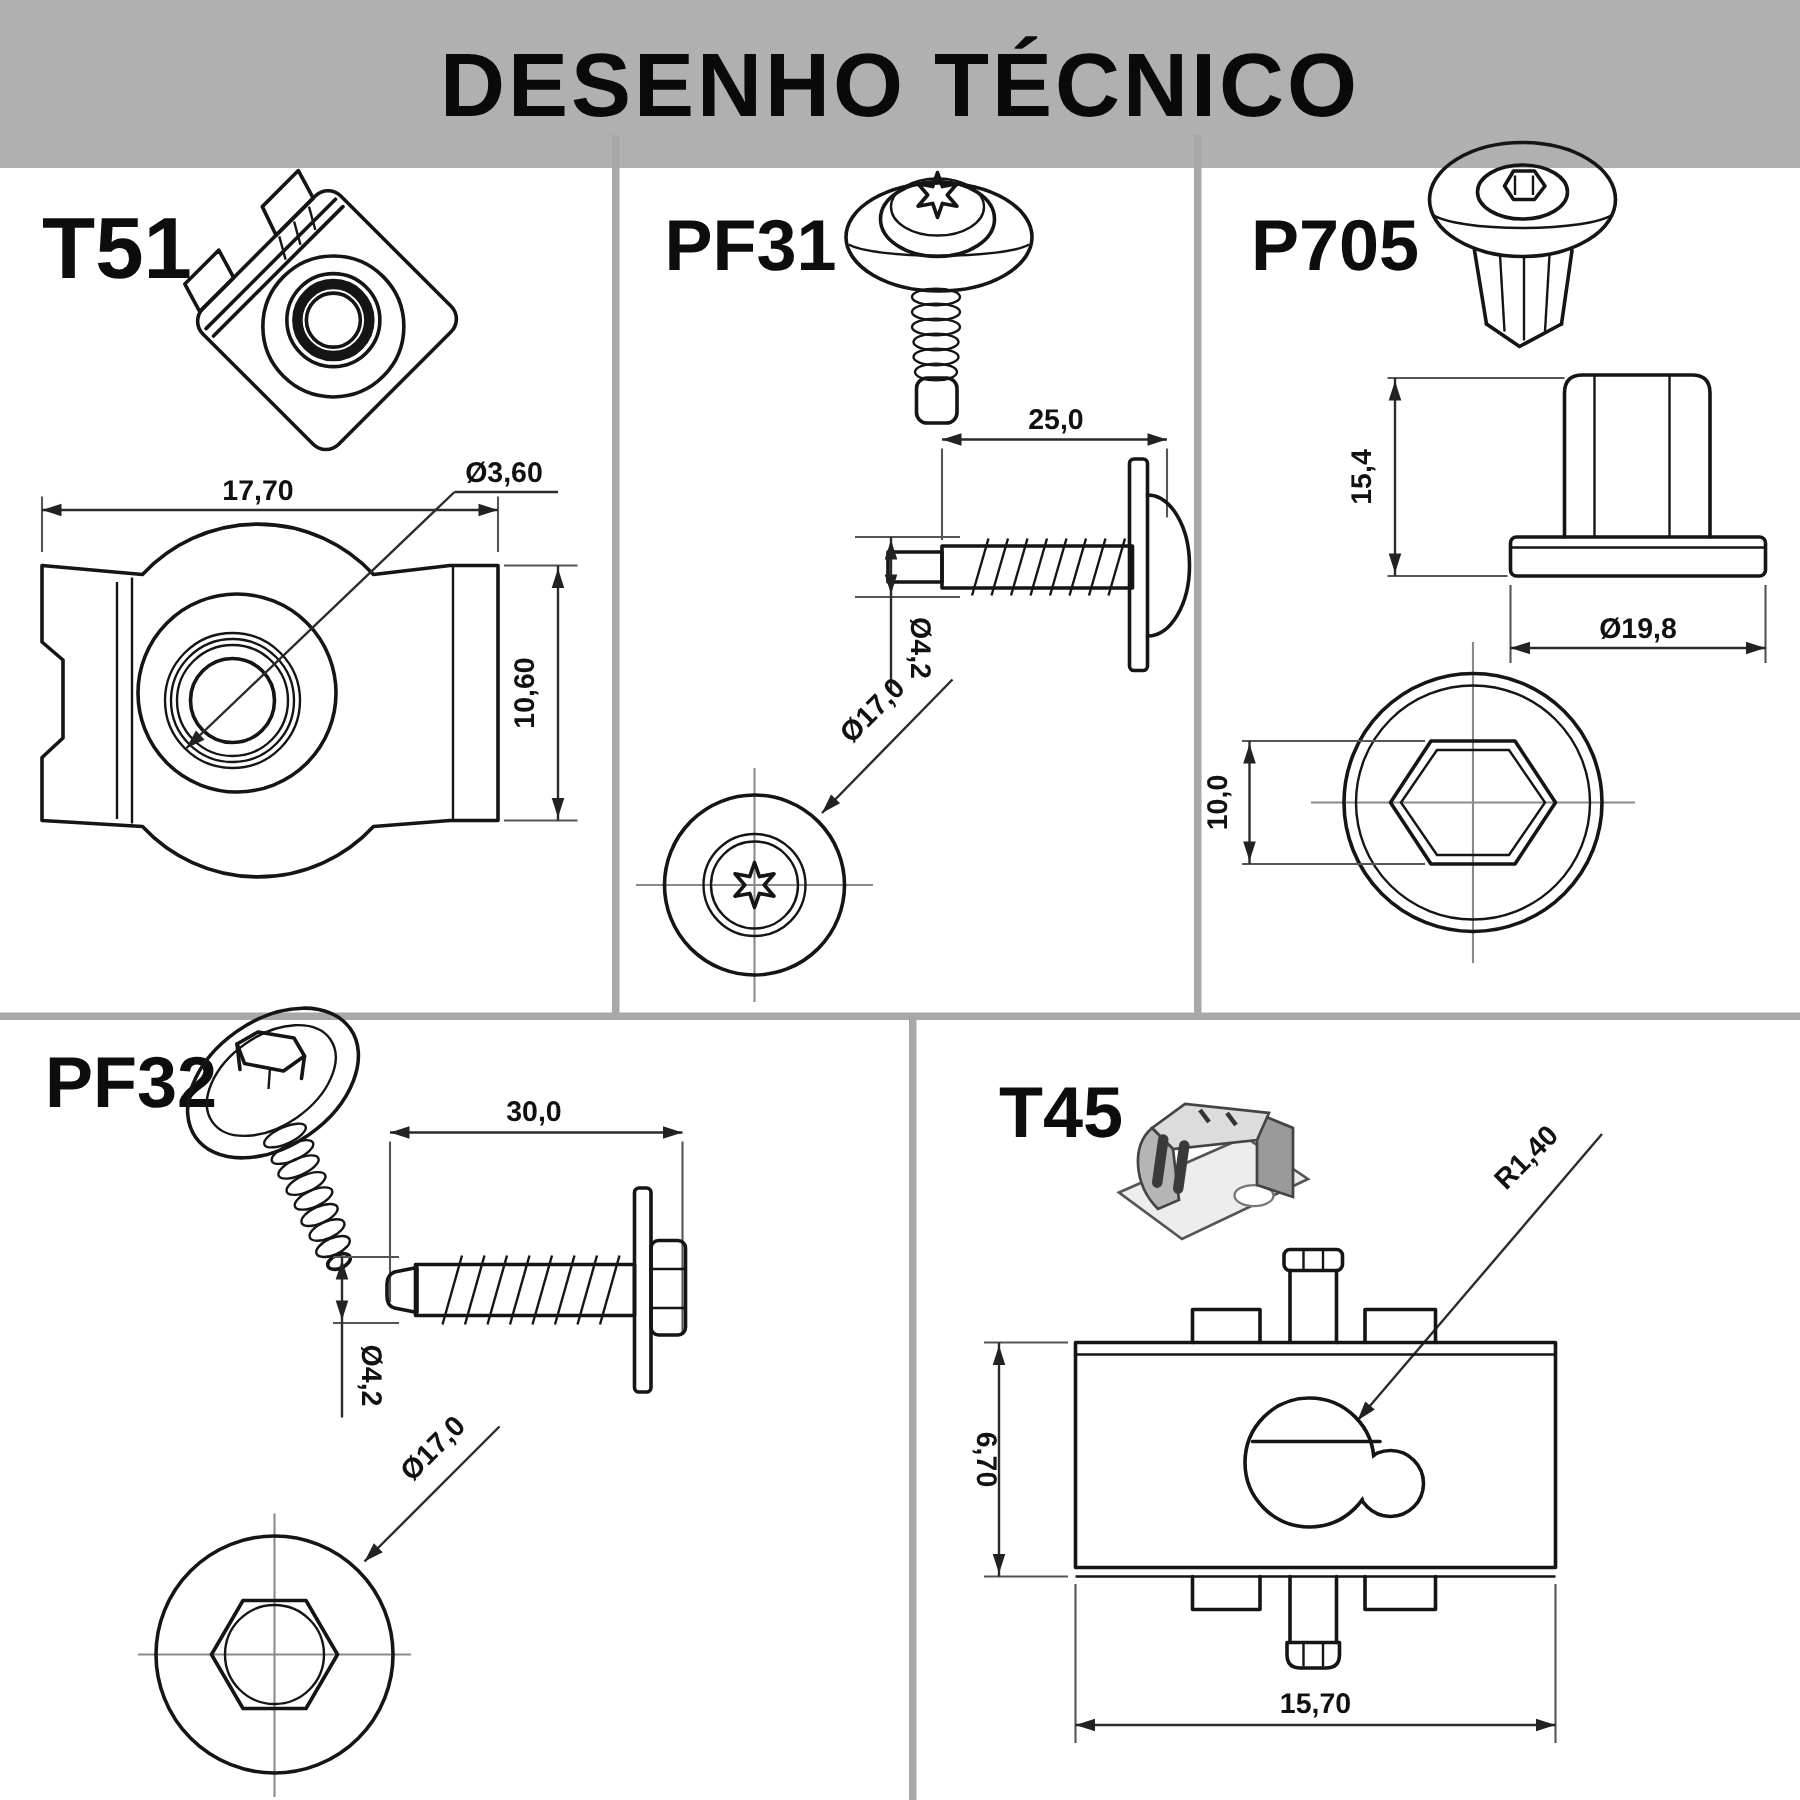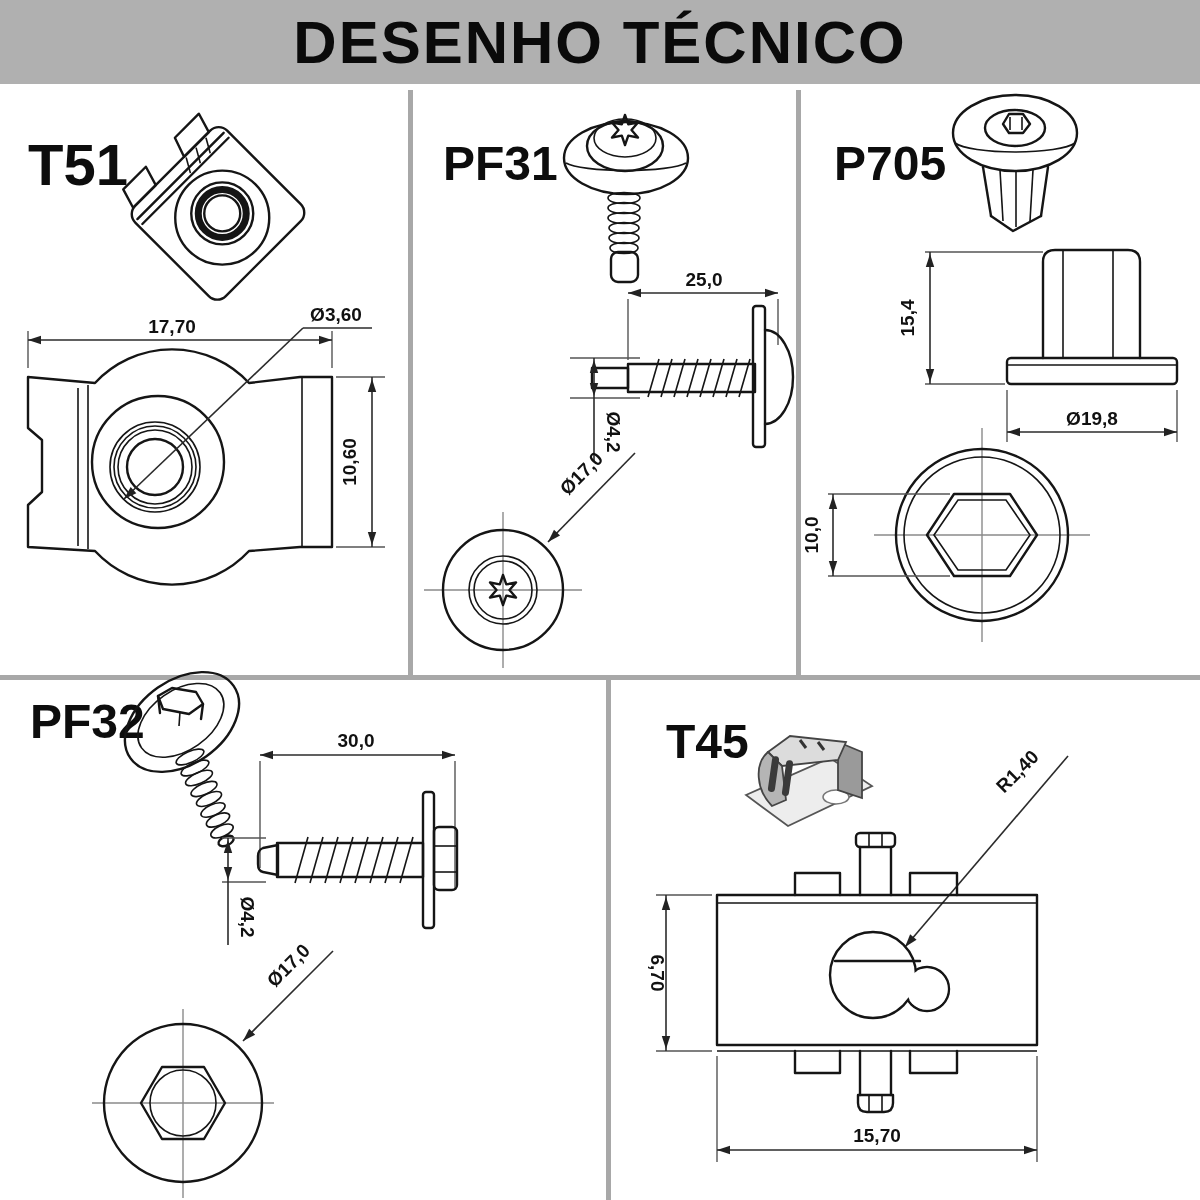--- a/index.html
+++ b/index.html
@@ -1,18 +1,18 @@
 <!DOCTYPE html>
 <html><head>
 <meta charset="utf-8">
 <style>
   html,body{margin:0;padding:0;background:#ffffff;}
   #page{position:relative;width:1200px;height:1200px;background:#ffffff;overflow:hidden;
         font-family:"Liberation Sans", sans-serif;}
-  #banner{position:absolute;left:0;top:0;width:1200px;height:84px;background:#b0b0b0;
+  #banner{position:absolute;left:0;top:0;width:1200px;height:112px;background:#b0b0b0;
           display:flex;align-items:center;justify-content:center;}
   #banner h1{margin:0;font-size:60px;font-weight:800;letter-spacing:2px;color:#0a0a0a;
              font-family:"Liberation Sans", sans-serif;}
   svg text{font-family:"Liberation Sans", sans-serif;}
   .plabel{font-size:48px;font-weight:800;fill:#0d0d0d;}
   .plabel-big{font-size:58px;font-weight:800;fill:#0d0d0d;}
   .dim{font-size:19px;font-weight:700;fill:#111;}
   .part{fill:none;stroke:#151515;stroke-width:2.4;stroke-linejoin:round;stroke-linecap:round;}
   .thin{fill:none;stroke:#151515;stroke-width:1.6;}
   .dimln{fill:none;stroke:#2b2b2b;stroke-width:1.6;}

